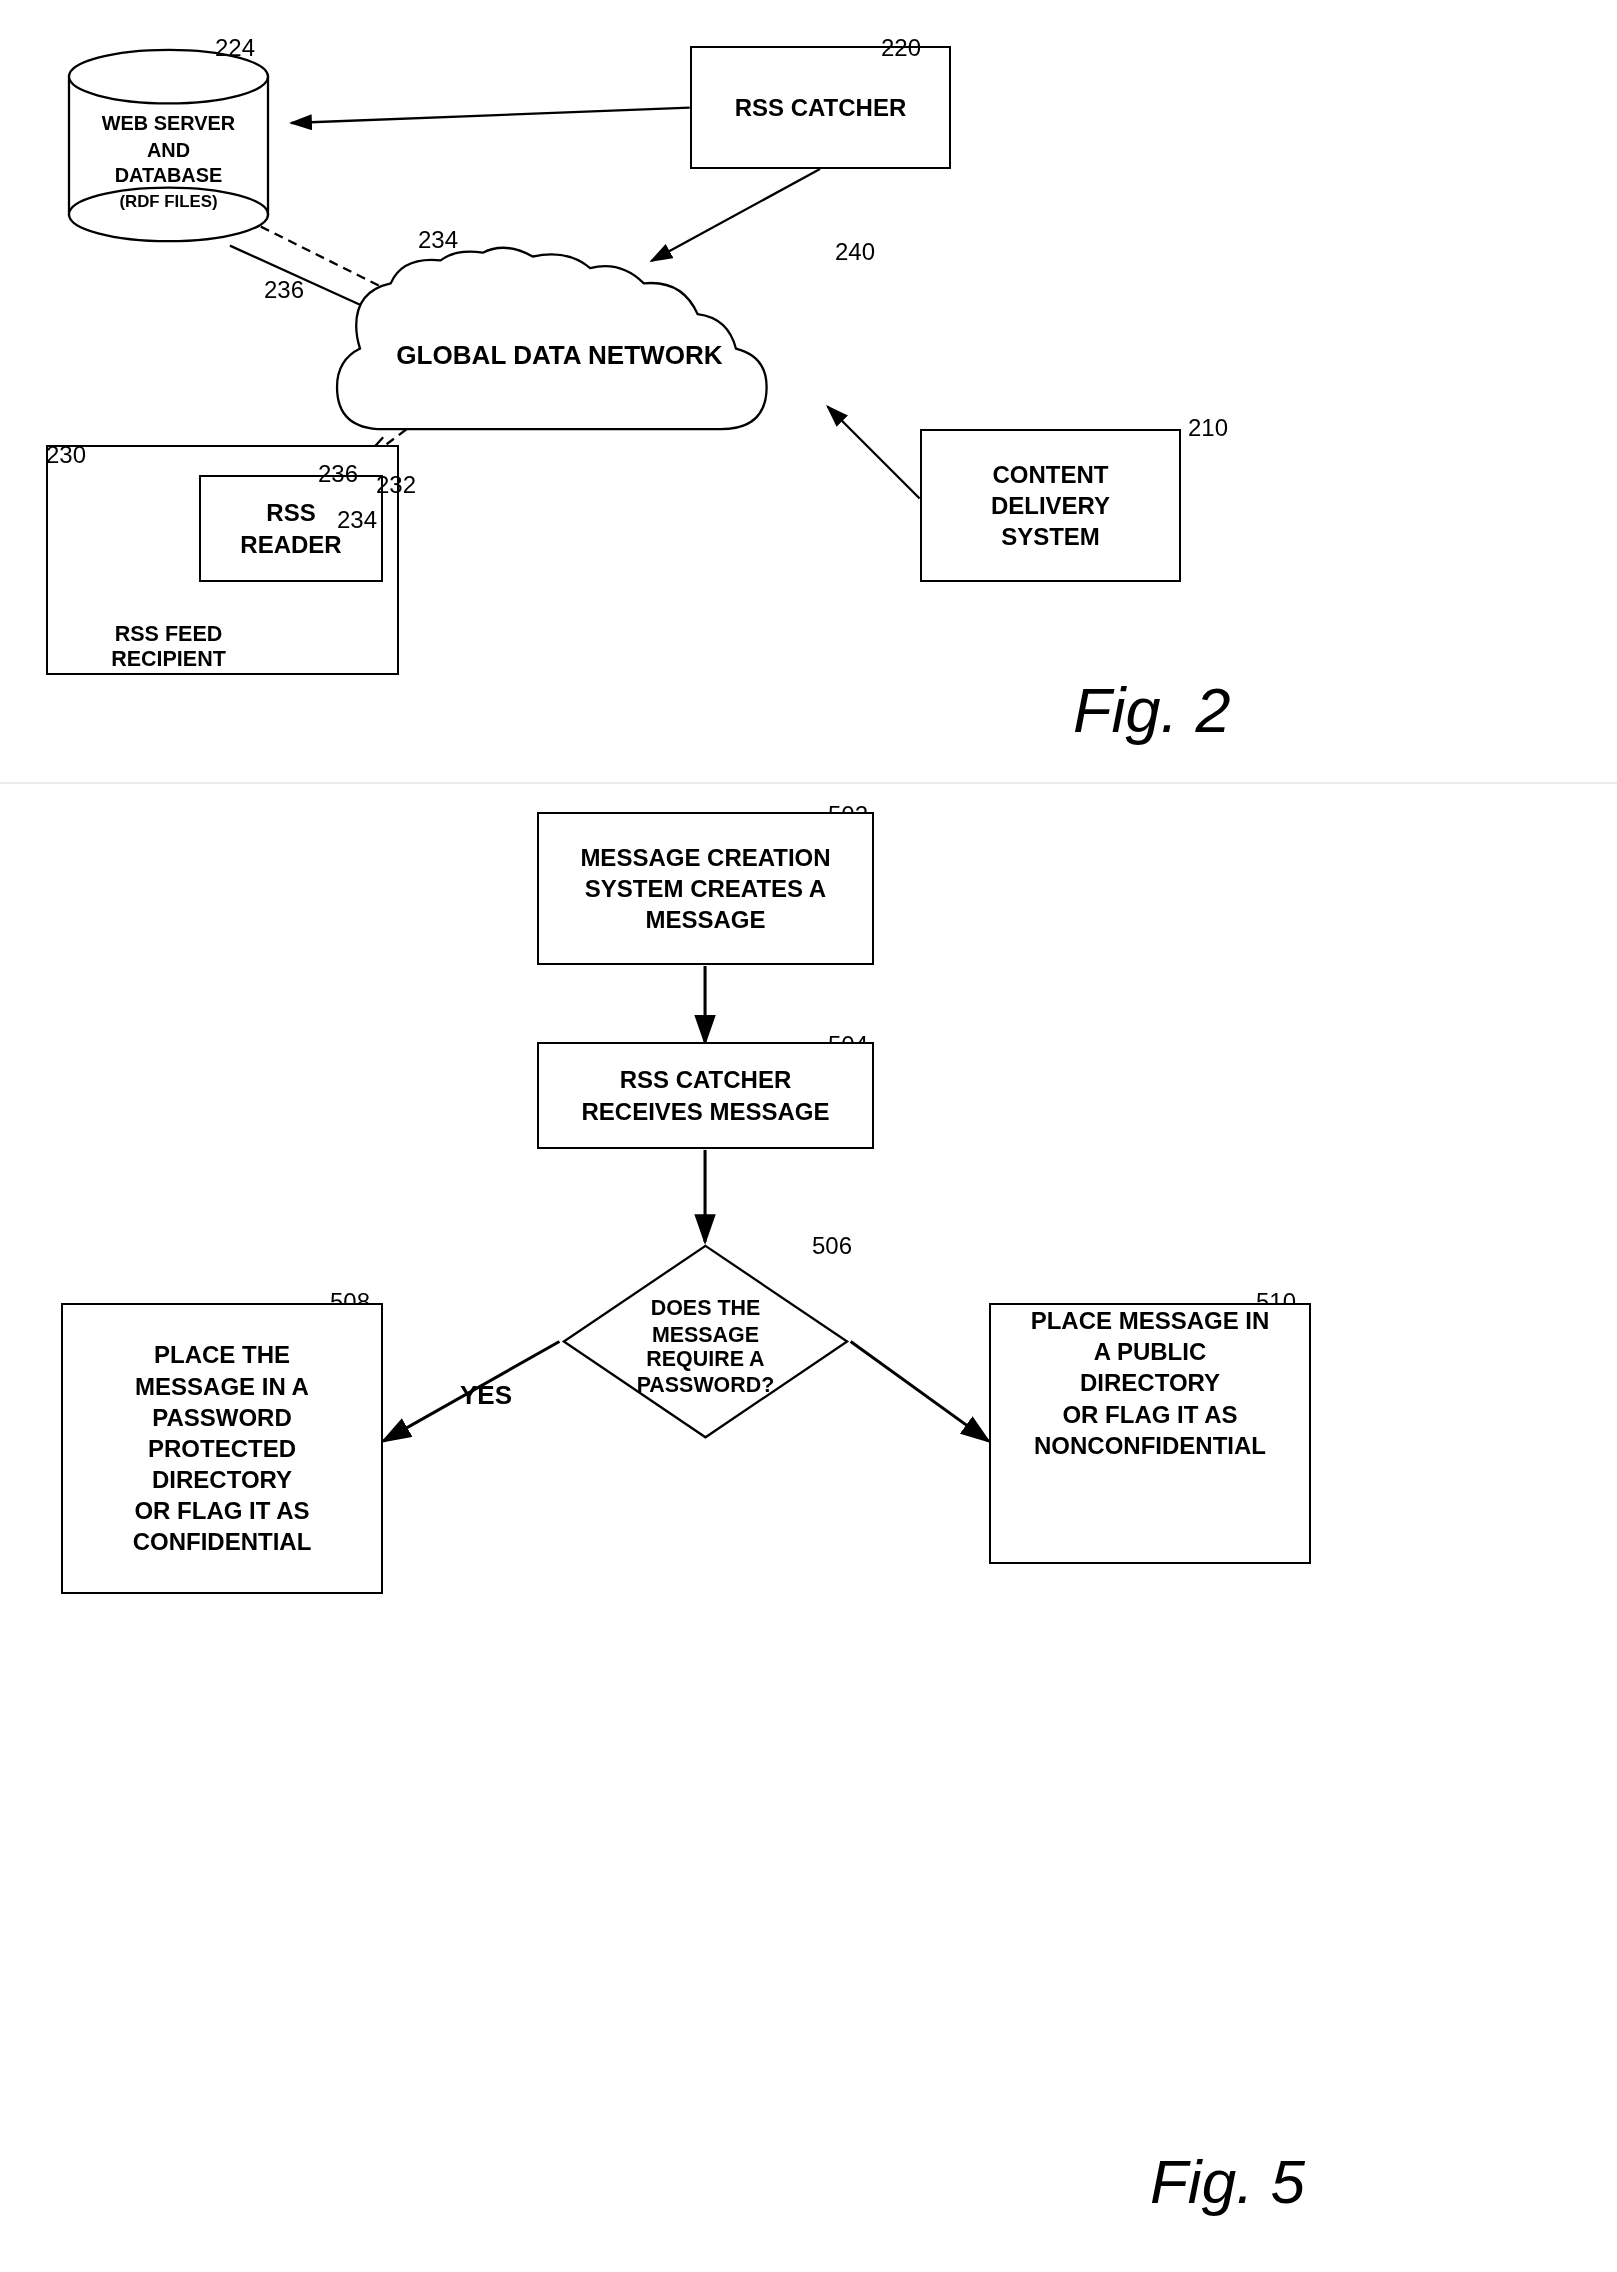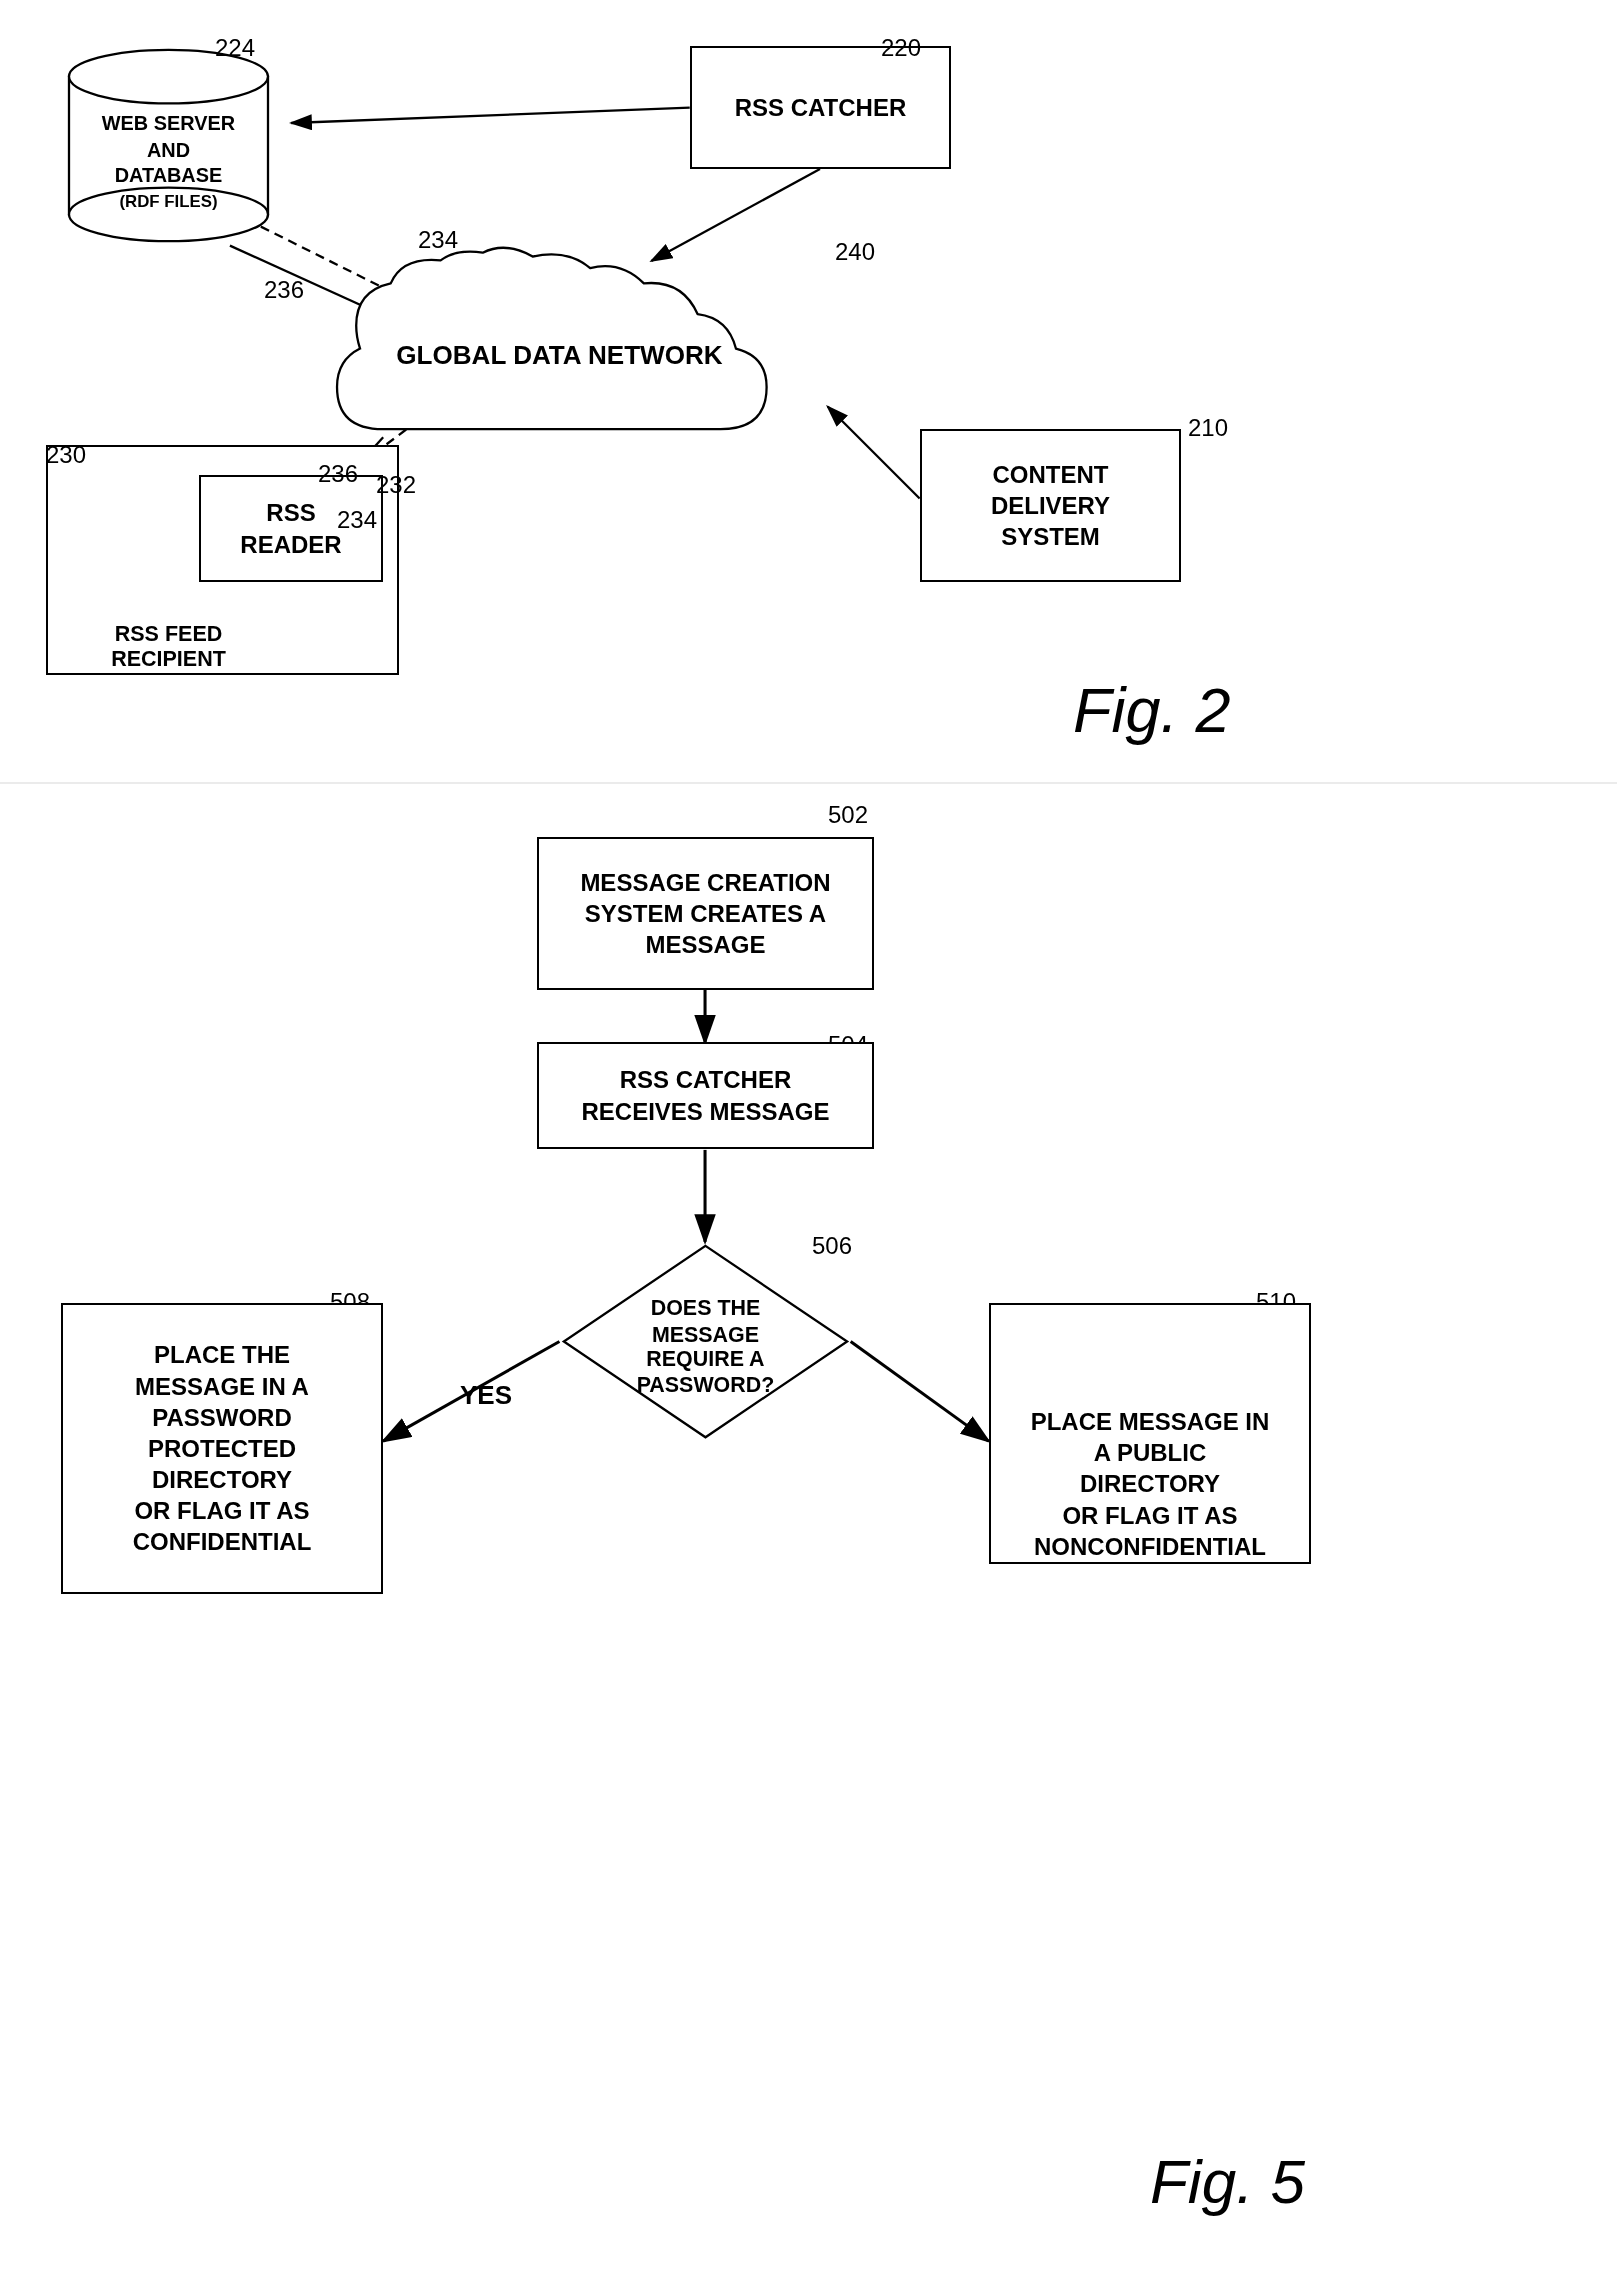--- a/index.html
+++ b/index.html
@@ -126,21 +126,20 @@
       left: 537px;
       top: 812px;
       width: 337px;
       height: 153px;
       border: 2.3px solid #000;
       background: #fff;
       display: flex;
       align-items: center;
       justify-content: center;
       text-align: center;
-      margin-top: 25px;
     }
 
     
     .rss-receives-box {
       position: absolute;
       left: 537px;
       top: 1042px;
       width: 337px;
       height: 107px;
       border: 2.3px solid #000;
@@ -178,21 +177,21 @@
     
     .public-dir-box {
       position: absolute;
       left: 989px;
       top: 1303px;
       width: 322px;
       height: 261px;
       border: 2.3px solid #000;
       background: #fff;
       display: flex;
-      align-items: flex-end;
+      align-items: flex-start;
       justify-content: center;
       text-align: center;
     }
 
     
     .yes-label {
       position: absolute;
       left: 460px;
       top: 1380px;
       font-size: 26px;

